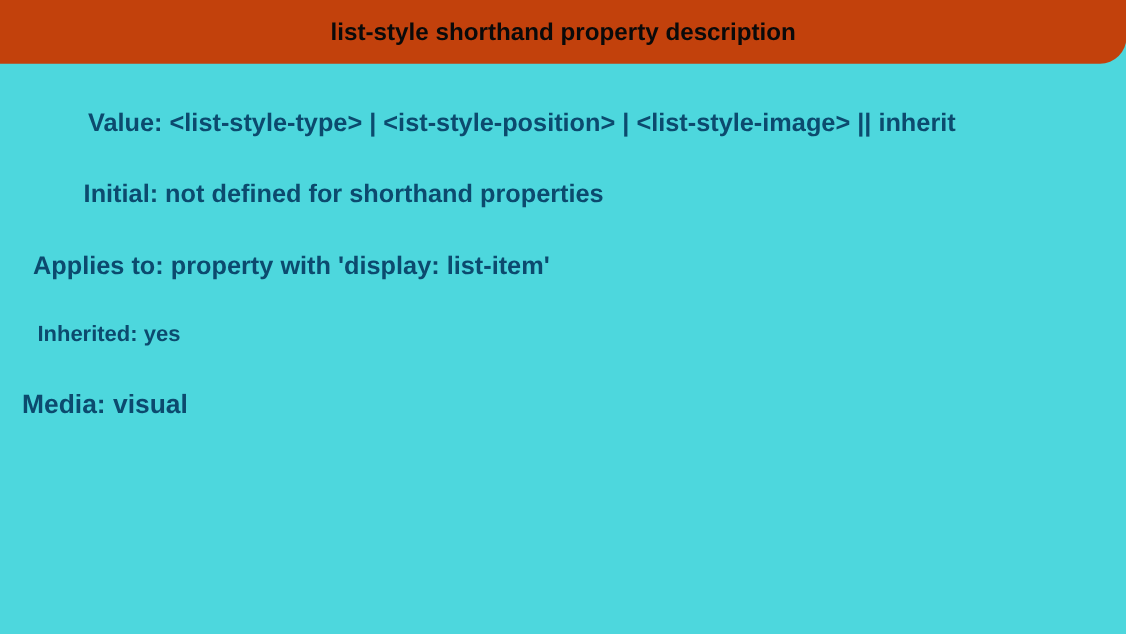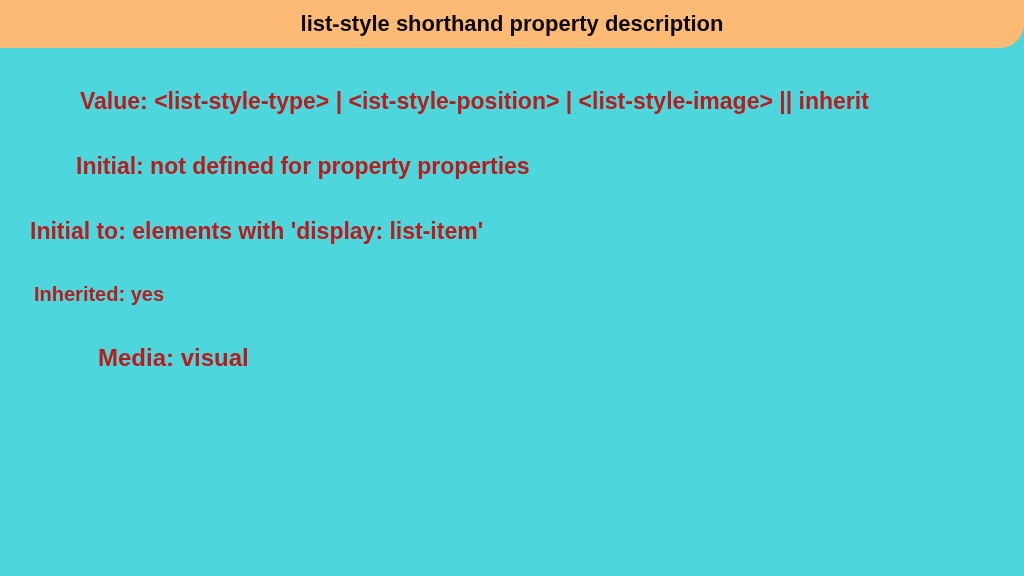--- a/index.html
+++ b/index.html
@@ -8,56 +8,56 @@
       box-sizing: border-box;
     }
     body {
       width: 1024px;
       height: 576px;
       font-family: -apple-system, BlinkMacSystemFont, "Segoe UI", Arial, sans-serif;
       background: #4dd7dd;
       overflow: hidden;
     }
     .header {
-      background: #fdba74;
-      height: 48px;
+      background: #c2410c;
+      height: 58px;
       display: flex;
       align-items: center;
       justify-content: center;
       border-radius: 0 0 24px 0;
     }
     .header-title {
       font-size: 22px;
       font-weight: 700;
       color: #0a0a0a;
       text-align: center;
     }
     .content {
       padding: 40px 20px 20px 20px;
     }
     .row {
       font-size: 23px;
       font-weight: 700;
-      color: #b91c1c;
+      color: #0c4a6e;
       margin-bottom: 38px;
       white-space: nowrap;
     }
     .row-value { margin-left: 60px; }
     .row-initial { margin-left: 56px; }
     .row-applies { margin-left: 10px; }
     .row-inherited { margin-left: 14px; font-size: 20px; }
     .row-percentages { margin-left: 2px; font-size: 24px; }
-    .row-media { margin-left: 78px; font-size: 24px; }
+    .row-media { font-size: 24px; }
   </style>
 </head>
 <body>
 
 <div class="header">
   <div class="header-title">list-style shorthand property description</div>
 </div>
 
 <div class="content">
   <div class="row row-value">Value: &lt;list-style-type&gt; | &lt;ist-style-position&gt; | &lt;list-style-image&gt; || inherit</div>
-  <div class="row row-initial">Initial: not defined for property properties</div>
-  <div class="row row-applies">Initial to: elements with 'display: list-item'</div>
+  <div class="row row-initial">Initial: not defined for shorthand properties</div>
+  <div class="row row-applies">Applies to: property with 'display: list-item'</div>
   <div class="row row-inherited">Inherited: yes</div>
   <div class="row row-media">Media: visual</div>
 </div>
 
 </body></html>

